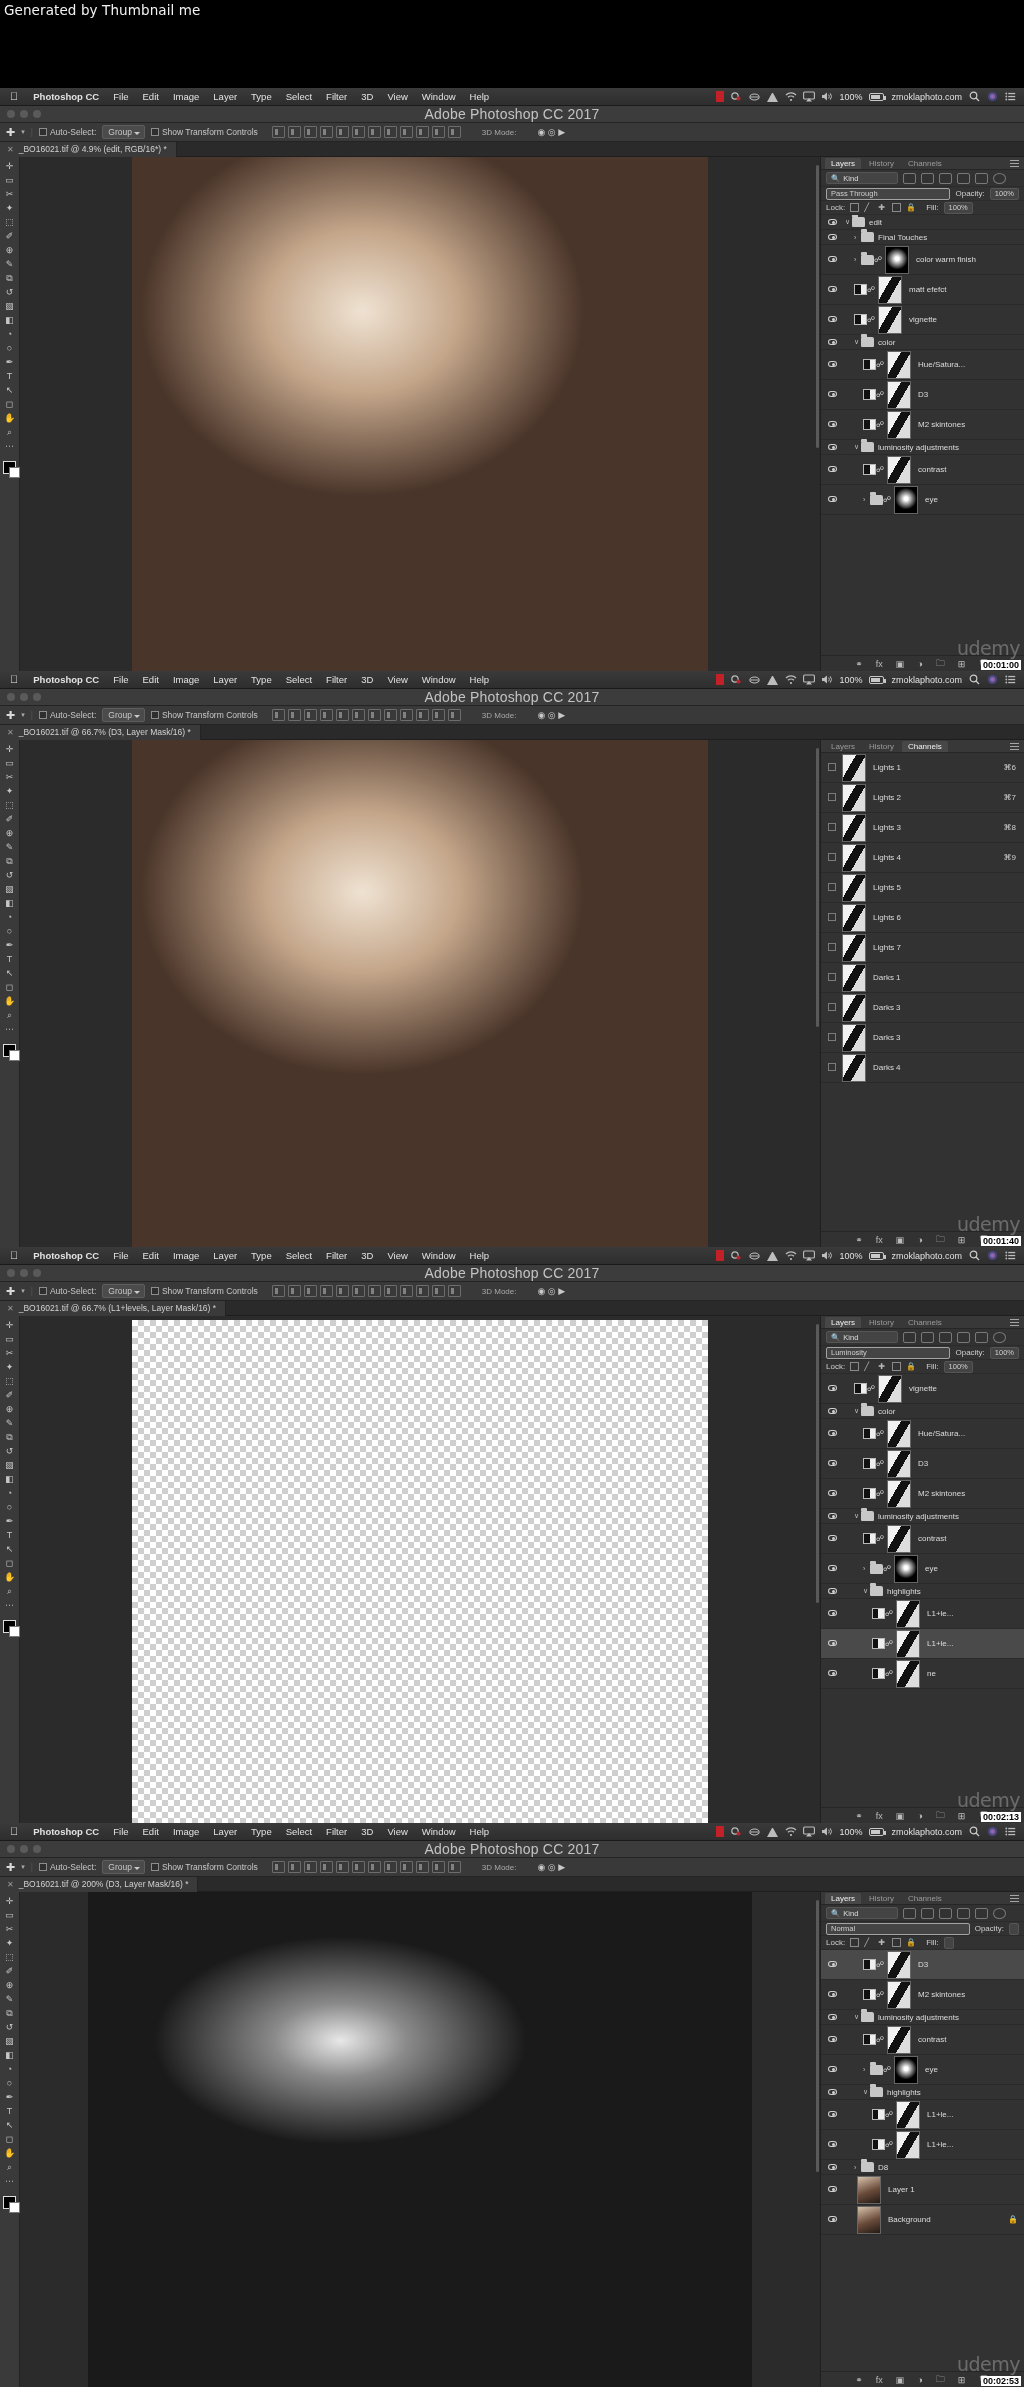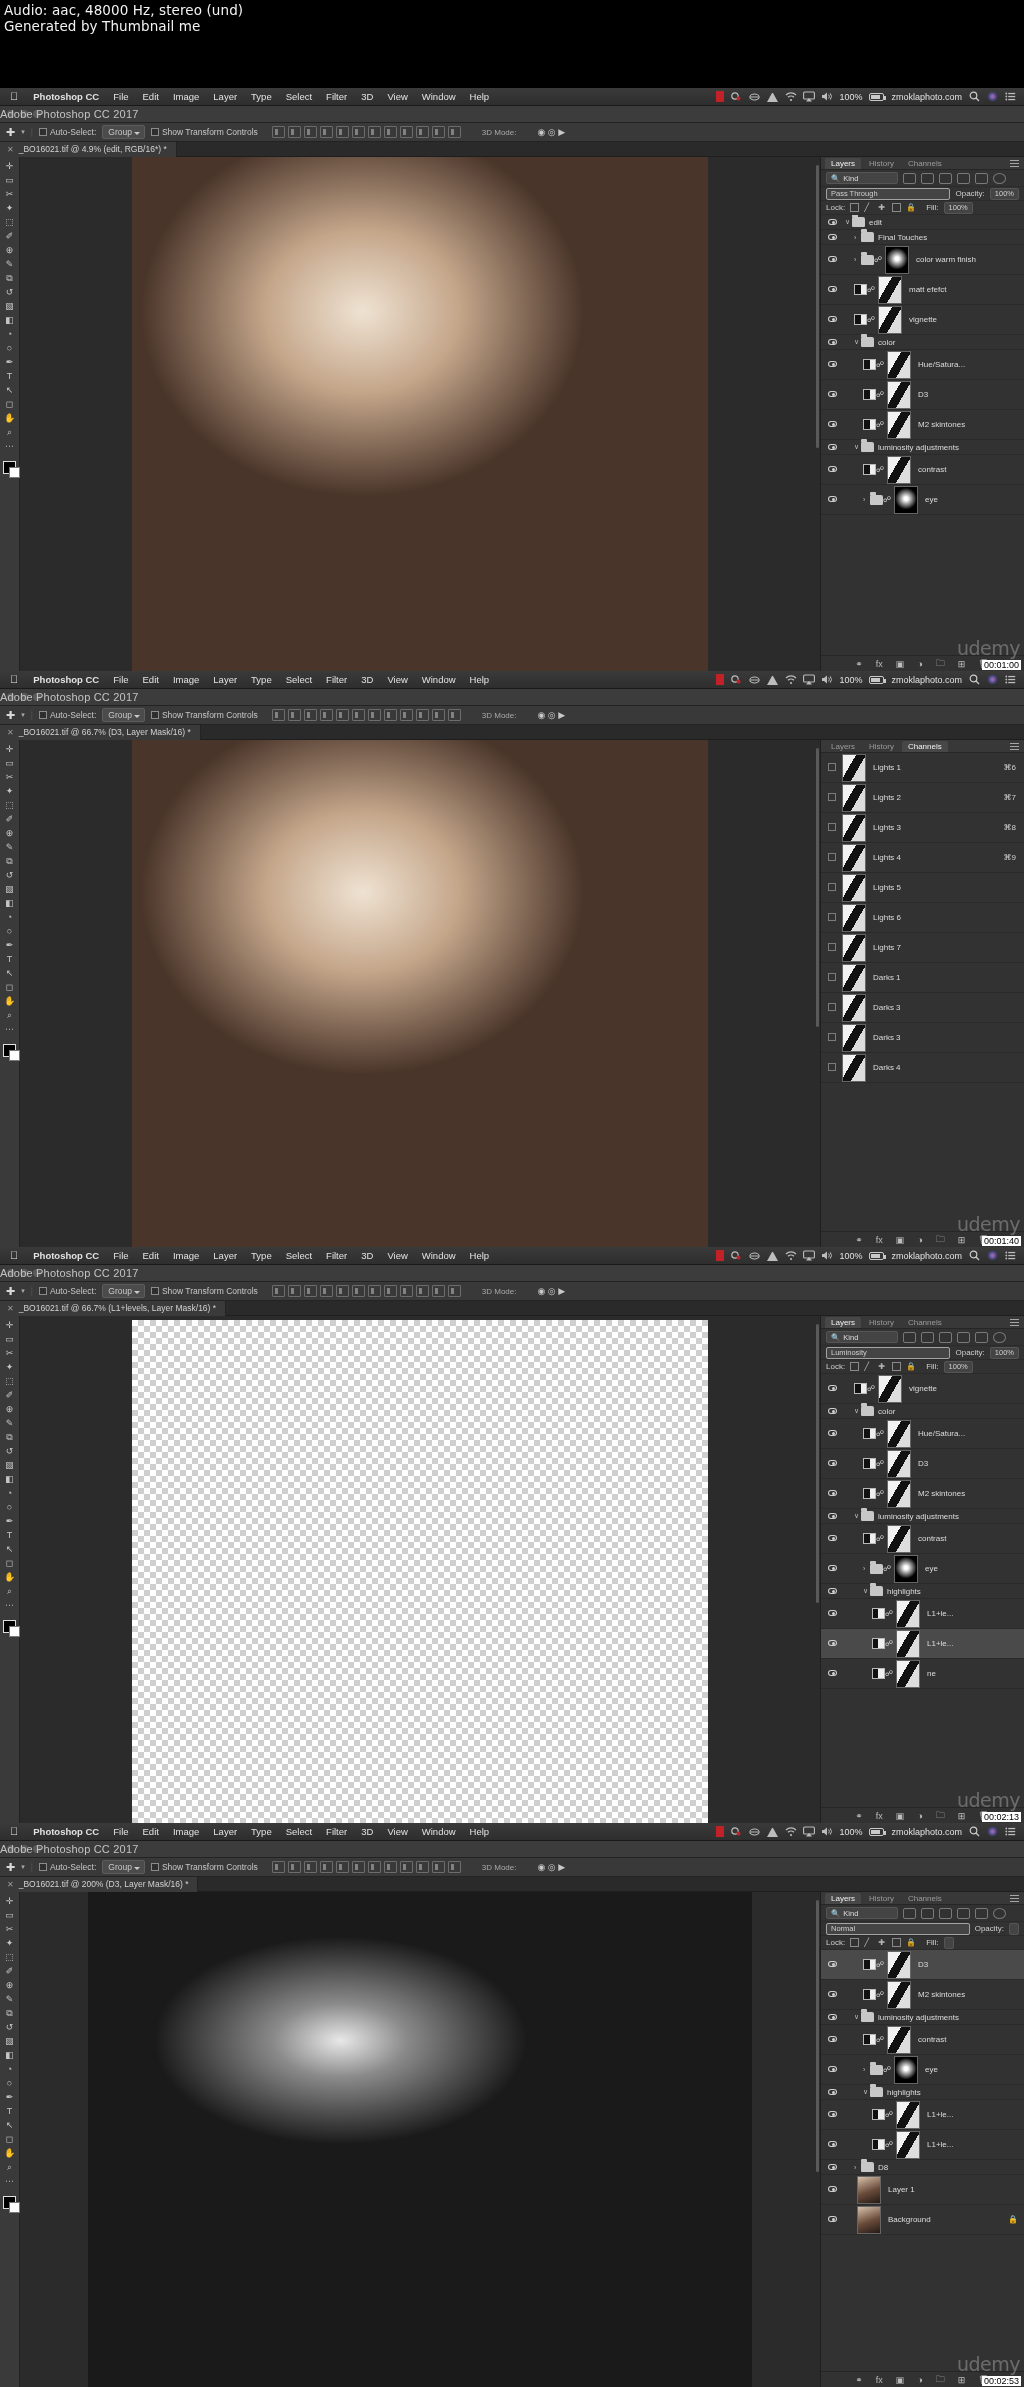--- a/index.html
+++ b/index.html
@@ -49,22 +49,22 @@
   .batt i{position:absolute;left:1px;top:1px;bottom:1px;width:9px;background:#c8c8c8;display:block;}
 
   
   .appbar{
     height:17px;background:#3c3c3c;border-bottom:1px solid #232323;
     display:flex;align-items:center;position:relative;
   }
   .traffic{display:flex;gap:5px;padding-left:7px;}
   .traffic span{width:8px;height:8px;border-radius:50%;background:#5a5a5a;display:block;}
   .apptitle{
-    position:absolute;left:0;right:0;
-    font-size:11px;color:#c3c3c3;letter-spacing:.2px;
+    position:absolute;left:0;right:0;text-align:center;
+    font-size:14px;color:#c3c3c3;letter-spacing:.2px;
   }
 
   
   .optbar{
     height:19px;background:#393939;border-bottom:1px solid #232323;
     display:flex;align-items:center;gap:6px;padding-left:6px;
     font-size:8.5px;color:#c8c8c8;white-space:nowrap;
   }
   .optbar .move{font-size:11px;color:#d9d9d9;}
   .optbar .chk{width:8px;height:8px;border:1px solid #8c8c8c;background:#2f2f2f;display:inline-block;vertical-align:-1px;margin-right:3px;}
@@ -148,36 +148,35 @@
     position:absolute;bottom:0;left:0;right:0;height:16px;background:#323232;
     border-top:1px solid #262626;display:flex;align-items:center;justify-content:center;gap:13px;
     font-size:9px;color:#bdbdbd;
   }
   .udemy{
     position:absolute;right:4px;bottom:12px;font-size:19px;color:rgba(255,255,255,.28);
     font-family:"DejaVu Sans", sans-serif;letter-spacing:-.5px;pointer-events:none;
   }
   .tstamp{
     position:absolute;right:3px;bottom:1px;background:#fff;color:#000;
-    font-size:9px;font-weight:normal;padding:0 2px;font-family:"Liberation Sans",sans-serif;margin-left:17px;
+    font-size:9px;font-weight:bold;padding:0 2px;font-family:"Liberation Sans",sans-serif;margin-left:17px;
   }
   .checker{
     background-image:
       linear-gradient(45deg,#cfcfcf 25%,transparent 25%,transparent 75%,#cfcfcf 75%),
       linear-gradient(45deg,#cfcfcf 25%,transparent 25%,transparent 75%,#cfcfcf 75%);
     background-size:12px 12px;background-position:0 0,6px 6px;background-color:#fff;
   }
   .scroll-v{position:absolute;right:0;top:0;bottom:0;width:5px;background:#2b2b2b;}
   .scroll-v i{position:absolute;left:1px;width:3px;background:#5a5a5a;border-radius:2px;}
 </style>
 </head>
 <body>
 
 <div class="fileinfo">
-  <div>Audio: aac, 48000 Hz, stereo (und)</div>
   <div>Generated by Thumbnail me</div>
 </div>
 
 <div id="shots">
     <div class="shot" style="height:583px">
     <div class="macbar">
     <div class="apple"></div>
     <div class="mi bold">Photoshop CC</div>
         <div class="mi ">File</div>
         <div class="mi ">Edit</div>

